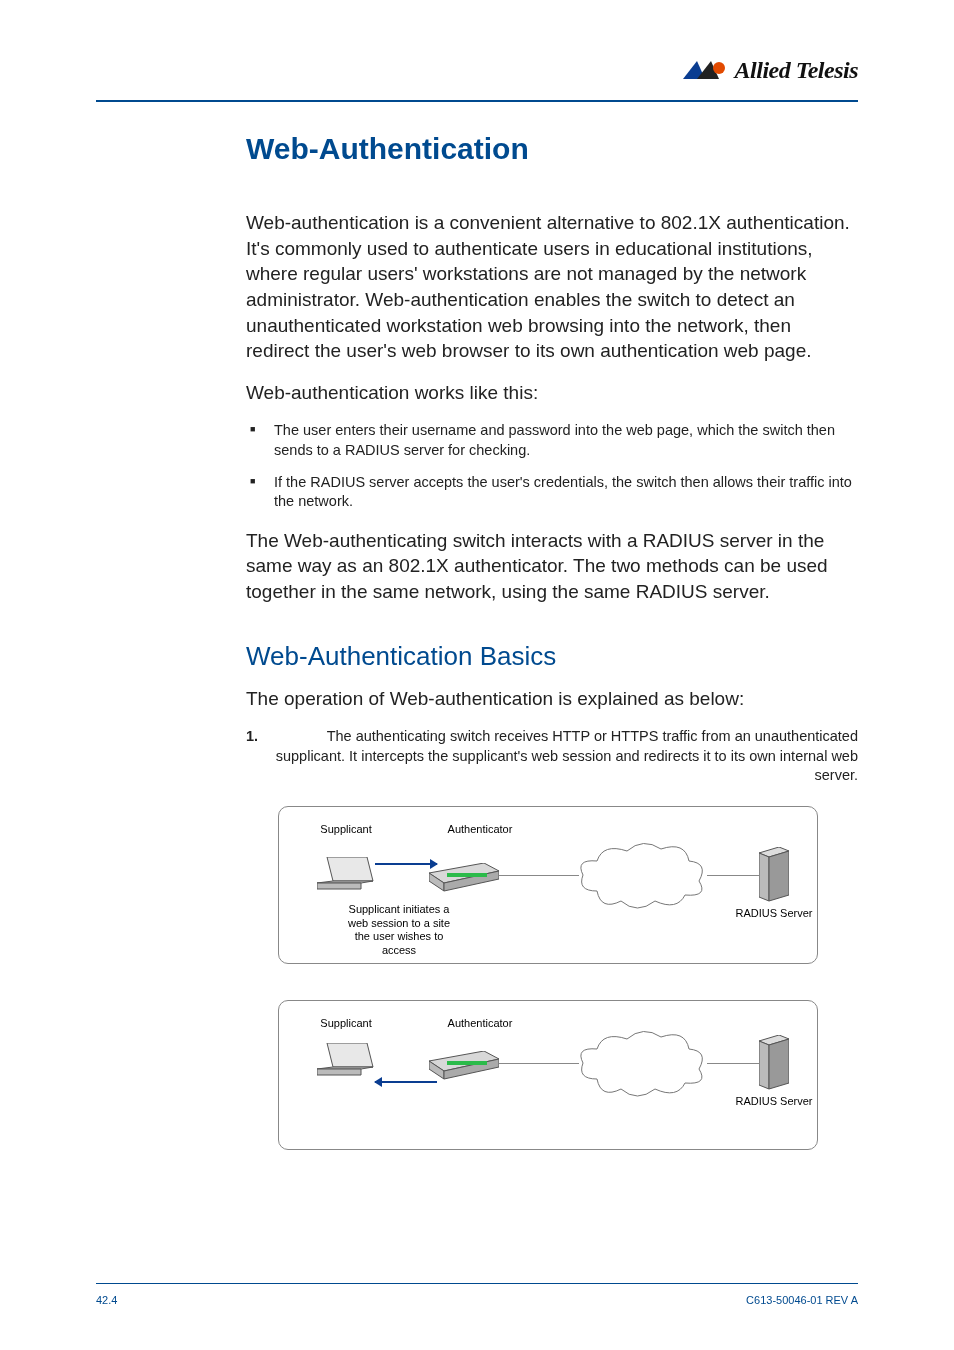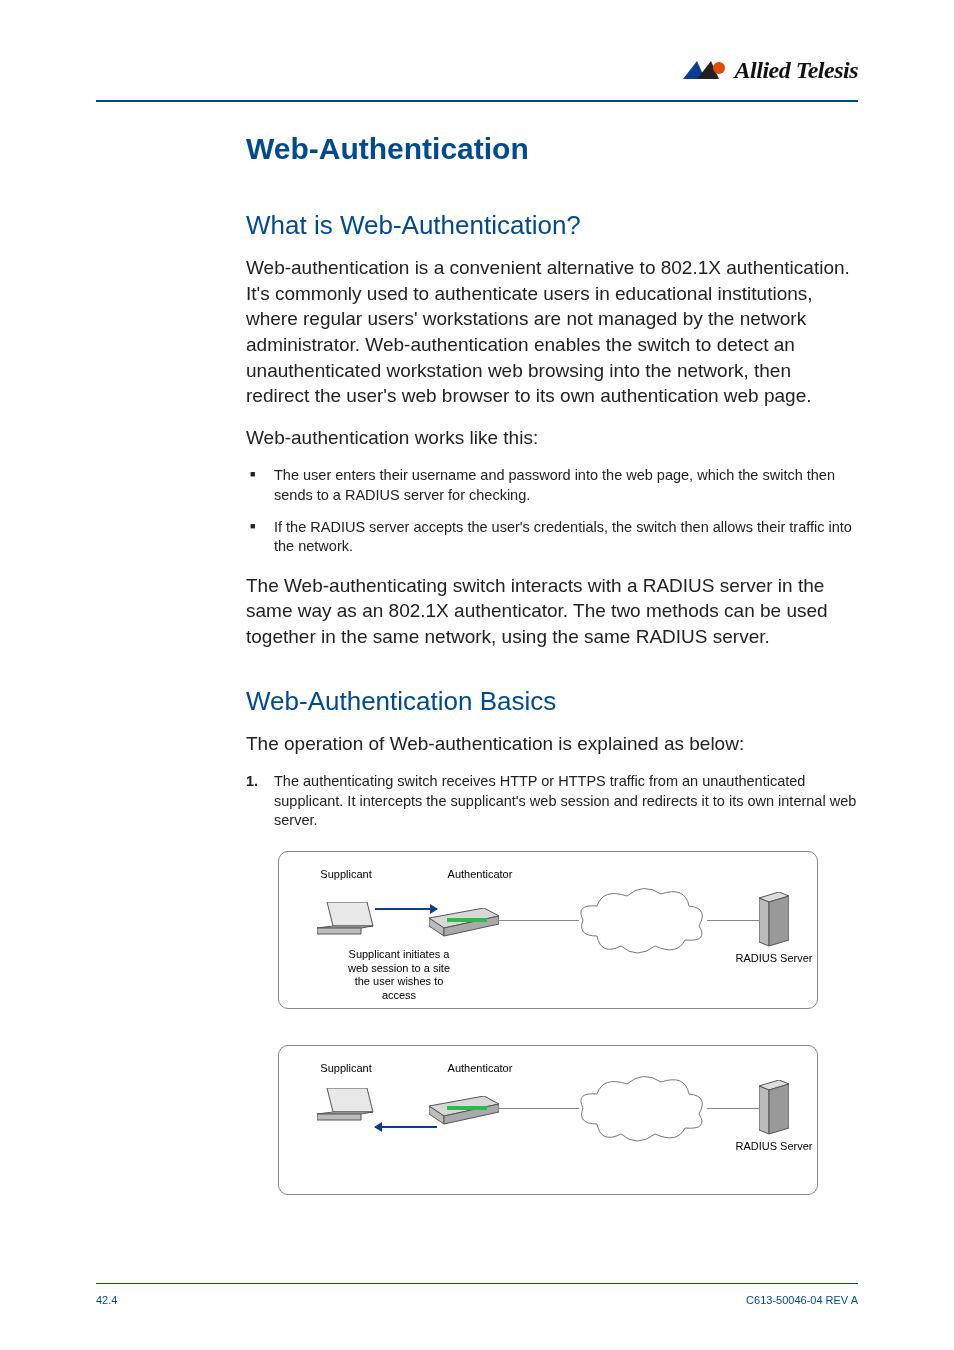--- a/index.html
+++ b/index.html
@@ -10,21 +10,21 @@
   .logo-text { font-family: Georgia, "Times New Roman", serif; font-style: italic; font-weight: 700; font-size: 24px; color: #111; letter-spacing: -0.5px; }
   .hr-top { border: none; border-top: 2px solid #004a8f; margin-top: 10px; }
   .content { padding-left: 150px; padding-right: 0; padding-top: 30px; }
   h1 { color: #004a8f; font-size: 30px; font-weight: 700; margin-bottom: 44px; }
   h2 { color: #004a8f; font-size: 26px; font-weight: 400; margin-bottom: 14px; }
   p { font-size: 19px; line-height: 1.35; margin-bottom: 16px; }
   ul { list-style: none; padding-left: 28px; margin-bottom: 16px; }
   ul li { font-size: 14.5px; line-height: 1.35; margin-bottom: 12px; position: relative; }
   ul li::before { content: "■"; position: absolute; left: -24px; top: 2px; font-size: 9px; color: #222; }
   ol { list-style: none; padding-left: 28px; margin-bottom: 20px; }
-  ol li { font-size: 14.5px; line-height: 1.35; position: relative; }
+  ol li { font-size: 14.5px; line-height: 1.35; position: relative; text-align: right; }
   ol li::before { content: attr(data-num); position: absolute; left: -28px; top: 0; font-weight: 700; }
   .sec2 { margin-top: 36px; }
   .diagram { width: 540px; height: 158px; border: 1px solid #888; border-radius: 10px; margin: 0 0 36px 32px; position: relative; font-size: 11px; }
   .d-label { position: absolute; text-align: center; color: #000; }
   .laptop { position: absolute; left: 38px; top: 50px; width: 58px; height: 42px; }
   .switch { position: absolute; left: 150px; top: 56px; width: 70px; height: 30px; }
   .cloud { position: absolute; left: 298px; top: 34px; width: 130px; height: 72px; }
   .server { position: absolute; left: 480px; top: 40px; width: 30px; height: 56px; }
   .arrow-line { position: absolute; background: #0a3d91; height: 2px; }
   .arrow-right::after { content: ""; position: absolute; right: -1px; top: -4px; border-left: 8px solid #0a3d91; border-top: 5px solid transparent; border-bottom: 5px solid transparent; }
@@ -51,21 +51,20 @@
         <circle cx="36" cy="9" r="6" fill="#e24a00"></circle>
       </svg>
       <span class="logo-text">Allied Telesis</span>
     </div>
   </div>
   <hr class="hr-top">
 
   <div class="content">
     <h1>Web-Authentication</h1>
 
-    <h2>What is Web-Authentication?</h2>
     <p>Web-authentication is a convenient alternative to 802.1X authentication. It's commonly used to authenticate users in educational institutions, where regular users' workstations are not managed by the network administrator. Web-authentication enables the switch to detect an unauthenticated workstation web browsing into the network, then redirect the user's web browser to its own authentication web page.</p>
     <p>Web-authentication works like this:</p>
     <ul>
       <li>The user enters their username and password into the web page, which the switch then sends to a RADIUS server for checking.</li>
       <li>If the RADIUS server accepts the user's credentials, the switch then allows their traffic into the network.</li>
     </ul>
     <p>The Web-authenticating switch interacts with a RADIUS server in the same way as an 802.1X authenticator. The two methods can be used together in the same network, using the same RADIUS server.</p>
 
     <div class="sec2">
       <h2>Web-Authentication Basics</h2>
@@ -135,17 +134,17 @@
         <div class="thin-line" style="left:428px; top:62px; width:52px;"></div>
       </div>
 
     </div>
   </div>
 
   <div class="footer">
     <hr class="hr-bot">
     <div class="footer-row">
       <div class="footer-left">42.4</div>
-      <div class="footer-right">C613-50046-04 REV A</div>
+      <div class="footer-right">C613-50046-01 REV A</div>
     </div>
   </div>
 
 </div>
 
 </body></html>

